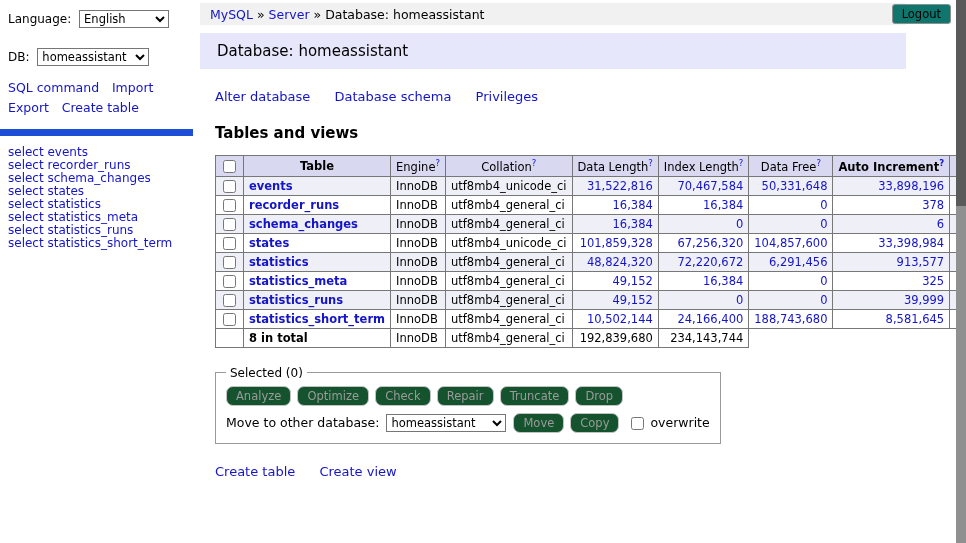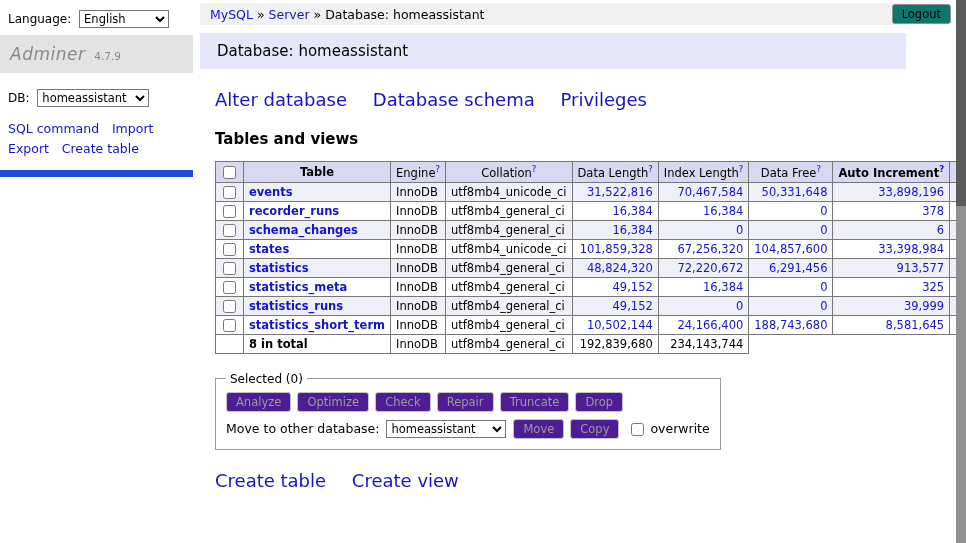--- a/index.html
+++ b/index.html
@@ -8,21 +8,21 @@
     width:966px; height:543px; overflow:hidden; position:relative;
     background:#fff; color:#000;
     font-family:"DejaVu Sans","Liberation Sans",sans-serif; font-size:13px;
   }
   a { color:#1414c8; text-decoration:none; cursor:pointer; }
   button {
     font-family:"DejaVu Sans","Liberation Sans",sans-serif;
     font-size:11.5px; padding:2px 9px; background:#0f766e;
     border:1px solid #8f8f8f; border-radius:3px; color:#000; cursor:pointer;
   }
-  button:disabled { color:#9b9b9b; border-color:#c3c3c3; background:#4c1d95; cursor:default; }
+  button:disabled { color:#9b9b9b; border-color:#c3c3c3; background:#14532d; cursor:default;border-radius:7px; }
   select {
     font-family:"DejaVu Sans","Liberation Sans",sans-serif;
     font-size:11.5px; background:#fff; border:1px solid #767676;
   }
   input[type=text] { border:1px solid #767676; font-size:12px; }
 
   
   #sidebar { position:absolute; left:0; top:4px; width:193px; height:100%; font-size:12px; }
   .lang-row { padding:6px 8px 4px; }
   .lang-row select { width:90px; margin-left:4px; }
@@ -35,21 +35,21 @@
   .side-links-inner { width:155px; line-height:1.55; }
   .side-links-inner a { margin-right:9px; font-size:12.5px; white-space:nowrap; }
   .table-list { padding:10px 8px; }
   .table-list a { display:block; font-size:12px; line-height:12.9px; white-space:nowrap; }
 
   
   #main { position:absolute; left:200px; top:0; width:706px; }
   .breadcrumb { background:#f1f1f1; margin-top:3px; padding:4px 10px; font-size:12.5px; height:22px; }
   .page-title { background:#e7e7fb; margin:8px 0 0; padding:9px 17px; font-size:15px; font-weight:normal; color:#000; }
   .content { padding-left:15px; }
-  .actions { margin-top:20px; font-size:18px; }
+  .actions { margin-top:20px; font-size:13px; }
   .actions a { margin-right:20px; }
   h3 { font-size:15px; font-weight:bold; margin:20px 0 10px; }
   fieldset { display:inline-block; border:1px solid #999; padding:4px 9px 9px; margin:2px 0 0; }
   legend { font-size:12px; padding:0 4px; }
   .search-input { width:140px; height:19px; margin-right:4px; }
 
   
   .dbtable { border-collapse:collapse; margin-top:13px; font-size:11.5px; }
   .dbtable td, .dbtable th { border:1px solid #777; padding:2px 5px; height:15px; white-space:nowrap; }
   .dbtable thead td, .dbtable thead th { background:#d8d8f0; text-align:center; font-weight:normal; }
@@ -90,33 +90,39 @@
 </head>
 <body>
 
 <div id="sidebar">
   <div class="lang-row">
     <span>Language:</span>
     <select>
       <option>English</option>
     </select>
   </div>
-  <div class="app-header">
-    <span class="app-name">Adminer</span>
-    <span class="app-version">4.7.9</span>
-  </div>
   <div class="db-row">
     <span>DB:</span>
     <select>
       <option>homeassistant</option>
     </select>
   </div>
   <div class="side-links">
     <div class="side-links-inner" id="side-links"><a href="#">SQL command</a> <a href="#">Import</a> <a href="#">Export</a> <a href="#">Create table</a> </div>
   </div>
+  <div class="table-list" id="table-list">
+      <a href="#">select events</a>
+      <a href="#">select recorder_runs</a>
+      <a href="#">select schema_changes</a>
+      <a href="#">select states</a>
+      <a href="#">select statistics</a>
+      <a href="#">select statistics_meta</a>
+      <a href="#">select statistics_runs</a>
+      <a href="#">select statistics_short_term</a>
+    </div>
 </div>
 
 <div id="main">
   <div class="breadcrumb" id="breadcrumb"><a href="#">MySQL</a><span> » </span><a href="#">Server</a><span> » </span><span>Database: homeassistant</span></div>
   <h2 class="page-title">Database: homeassistant</h2>
   <div class="content">
     <div class="actions" id="db-actions"><a href="#">Alter database</a> <a href="#">Database schema</a> <a href="#">Privileges</a> </div>
 
     <h3>Tables and views</h3>
 

